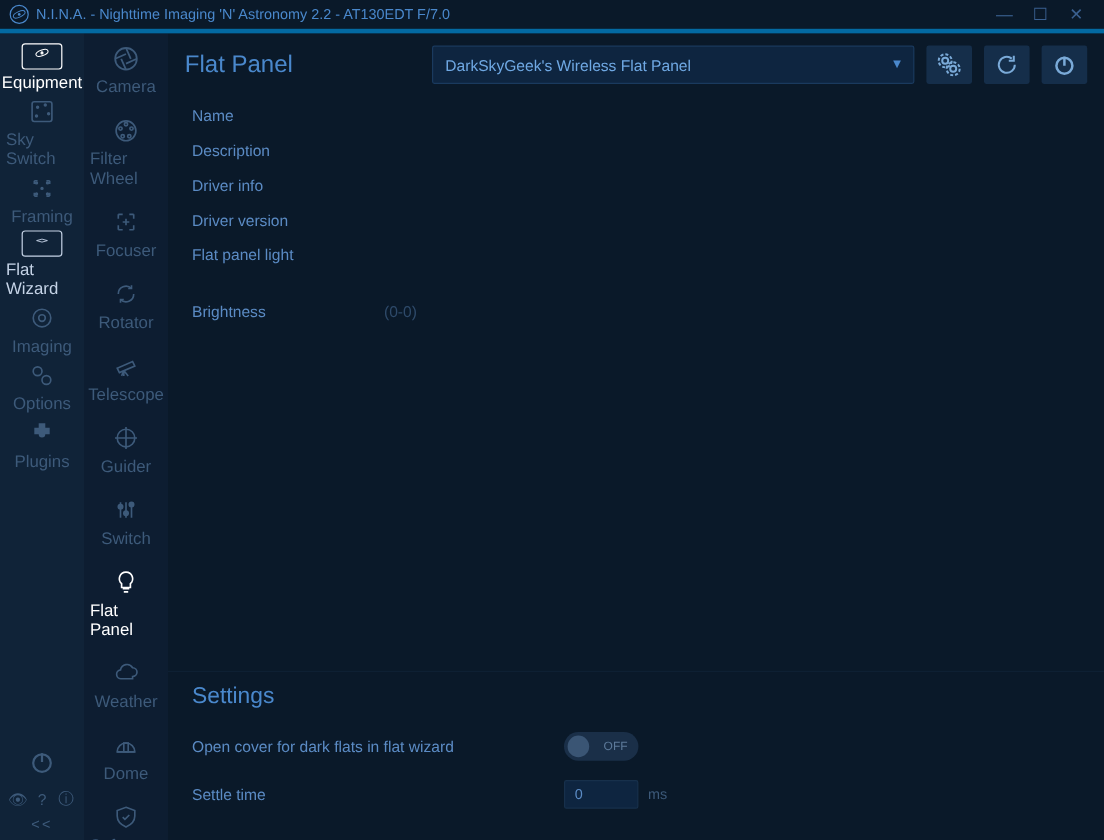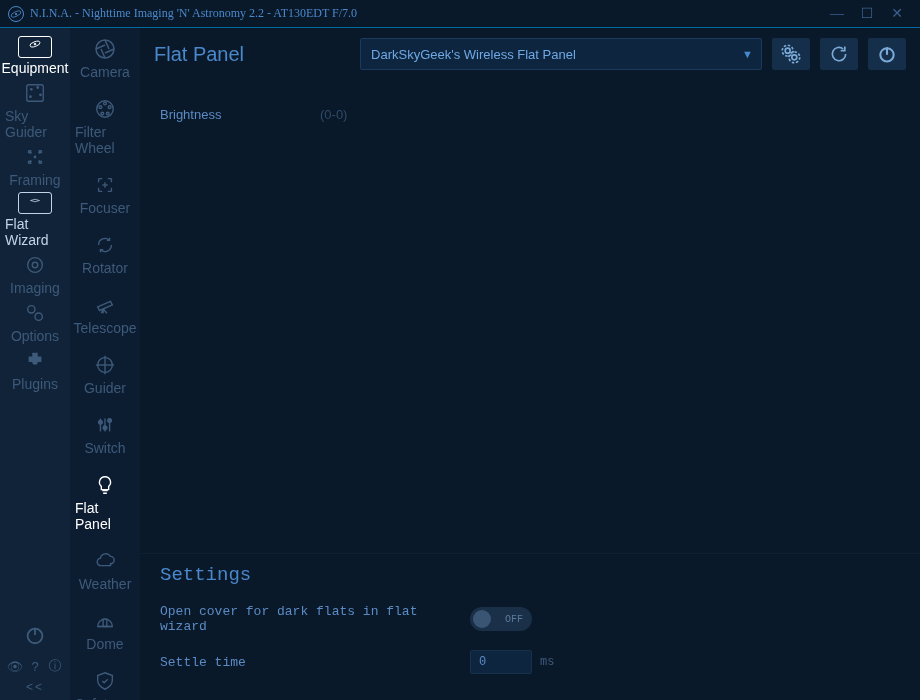--- a/index.html
+++ b/index.html
@@ -1,18 +1,18 @@
 <!DOCTYPE html>
 <html><head>
 <meta charset="utf-8">
 <style>
 * { margin: 0; padding: 0; box-sizing: border-box; }
 body { font-family: "Segoe UI", Arial, sans-serif; background: #0a1929; color: #c5d3e6; width: 920px; height: 700px; overflow: hidden; position: relative; }
 
-.titlebar { height: 28px; background: #0a1929; display: flex; align-items: center; padding: 0 8px; font-size: 12px; color: #4a88cc; border-bottom: 1px solid #0369a1; font-family: Liberation Serif, serif; }
+.titlebar { height: 28px; background: #0a1929; display: flex; align-items: center; padding: 0 8px; font-size: 12px; color: #4a88cc; border-bottom: 4px solid #0369a1; }
 .titlebar .appicon { width: 16px; height: 16px; margin-right: 6px; border: 1px solid #4a88cc; border-radius: 8px; display: flex; align-items: center; justify-content: center; font-size: 9px; }
 .titlebar .title { flex: 1; }
 .titlebar .winbtn { width: 30px; text-align: center; color: #3a6090; cursor: pointer; font-size: 14px; }
 
 .container { display: flex; height: 672px; }
 .nav1 { width: 70px; background: #102338; display: flex; flex-direction: column; align-items: center; padding-top: 6px; gap: 12px; }
 .nav2 { width: 70px; background: #0d1d31; display: flex; flex-direction: column; align-items: center; padding-top: 6px; gap: 12px; }
 .navitem { width: 60px; display: flex; flex-direction: column; align-items: center; font-size: 14px; color: #3d5a7a; cursor: pointer; padding: 2px 0; }
 .navitem.active { color: #ffffff; }
 .navitem.semi { color: #c5d3e6; }
@@ -30,21 +30,21 @@
 .selector .caret { position: absolute; right: 8px; color: #4a88cc; font-size: 11px; }
 .iconbtn { width: 38px; height: 32px; background: #152e4a; display: flex; align-items: center; justify-content: center; cursor: pointer; color: #7aaad8; border-radius: 2px; }
 .iconbtn svg { width: 20px; height: 20px; }
 
 .body { padding: 4px 20px; flex: 1; overflow: auto; }
 .field { display: flex; align-items: center; font-size: 13px; color: #5b8bc4; padding: 7px 0; }
 .field .lbl { width: 160px; }
 .field .hint { color: #2e4a6a; }
 .gap { height: 18px; }
 
-.settings-sec { border-top: 1px solid #0e2033; padding: 10px 20px 18px 20px; font-family: Liberation Mono, monospace; }
+.settings-sec { border-top: 1px solid #0e2033; padding: 10px 20px 18px 20px; }
 .settings-title { color: #4a88cc; font-size: 19px; font-weight: 400; margin-bottom: 10px; }
 .srow { display: flex; align-items: center; font-size: 13px; color: #5b8bc4; padding: 8px 0; }
 .srow .lbl { width: 310px; }
 .toggle { width: 62px; height: 24px; background: #1a2f48; border-radius: 12px; position: relative; display: flex; align-items: center; justify-content: flex-end; padding-right: 9px; font-size: 10px; color: #5d7a9a; cursor: pointer; }
 .toggle::before { content: ""; position: absolute; left: 3px; top: 3px; width: 18px; height: 18px; border-radius: 9px; background: #3a5574; }
 .valuebox { width: 62px; height: 24px; background: #0e2540; border: 1px solid #17304b; border-radius: 2px; display:flex; align-items:center; padding: 0 8px; color: #5b8bc4; font-size: 12px; }
 .unit { margin-left: 8px; color: #3d5a7a; font-size: 12px; }
 
 
 .callout { position: absolute; pointer-events: none; }
@@ -80,21 +80,21 @@
         <div class="navitem">
           <div class="ico">
             <svg viewBox="0 0 24 24" width="22" height="22" fill="none" stroke="#3d5a7a" stroke-width="1.5">
               <rect x="3" y="3" width="18" height="18" rx="2"></rect>
               <circle cx="8" cy="8" r="0.8" fill="#3d5a7a"></circle>
               <circle cx="15" cy="6" r="0.8" fill="#3d5a7a"></circle>
               <circle cx="18" cy="14" r="0.8" fill="#3d5a7a"></circle>
               <circle cx="7" cy="16" r="0.8" fill="#3d5a7a"></circle>
             </svg>
           </div>
-          <span>Sky Guider</span>
+          <span>Sky Switch</span>
         </div>
         <div class="navitem">
           <div class="ico">
             <svg viewBox="0 0 24 24" width="22" height="22" fill="none" stroke="#3d5a7a" stroke-width="1.5">
               <circle cx="7" cy="7" r="0.8" fill="#3d5a7a"></circle>
               <circle cx="17" cy="7" r="0.8" fill="#3d5a7a"></circle>
               <circle cx="7" cy="17" r="0.8" fill="#3d5a7a"></circle>
               <circle cx="17" cy="17" r="0.8" fill="#3d5a7a"></circle>
               <circle cx="12" cy="12" r="0.8" fill="#3d5a7a"></circle>
               <path d="M5 5h3M5 5v3M19 5h-3M19 5v3M5 19h3M5 19v-3M19 19h-3M19 19v-3"></path>
@@ -291,20 +291,37 @@
       </div>
       <div class="iconbtn">
         <svg viewBox="0 0 24 24" fill="none" stroke="currentColor" stroke-width="2.5">
             <circle cx="12" cy="13" r="8"></circle>
             <line x1="12" y1="4" x2="12" y2="13"></line>
           </svg>
       </div>
     </div>
 
     <div class="body">
+      <div id="fields">
+          <div class="field">
+            <span class="lbl">Name</span>
+          </div>
+          <div class="field">
+            <span class="lbl">Description</span>
+          </div>
+          <div class="field">
+            <span class="lbl">Driver info</span>
+          </div>
+          <div class="field">
+            <span class="lbl">Driver version</span>
+          </div>
+          <div class="field">
+            <span class="lbl">Flat panel light</span>
+          </div>
+        </div>
       <div class="gap"></div>
       <div class="field">
         <span class="lbl">Brightness</span>
         <span class="hint">(0-0)</span>
       </div>
     </div>
 
     <div class="settings-sec">
       <div class="settings-title">Settings</div>
       <div class="srow">

